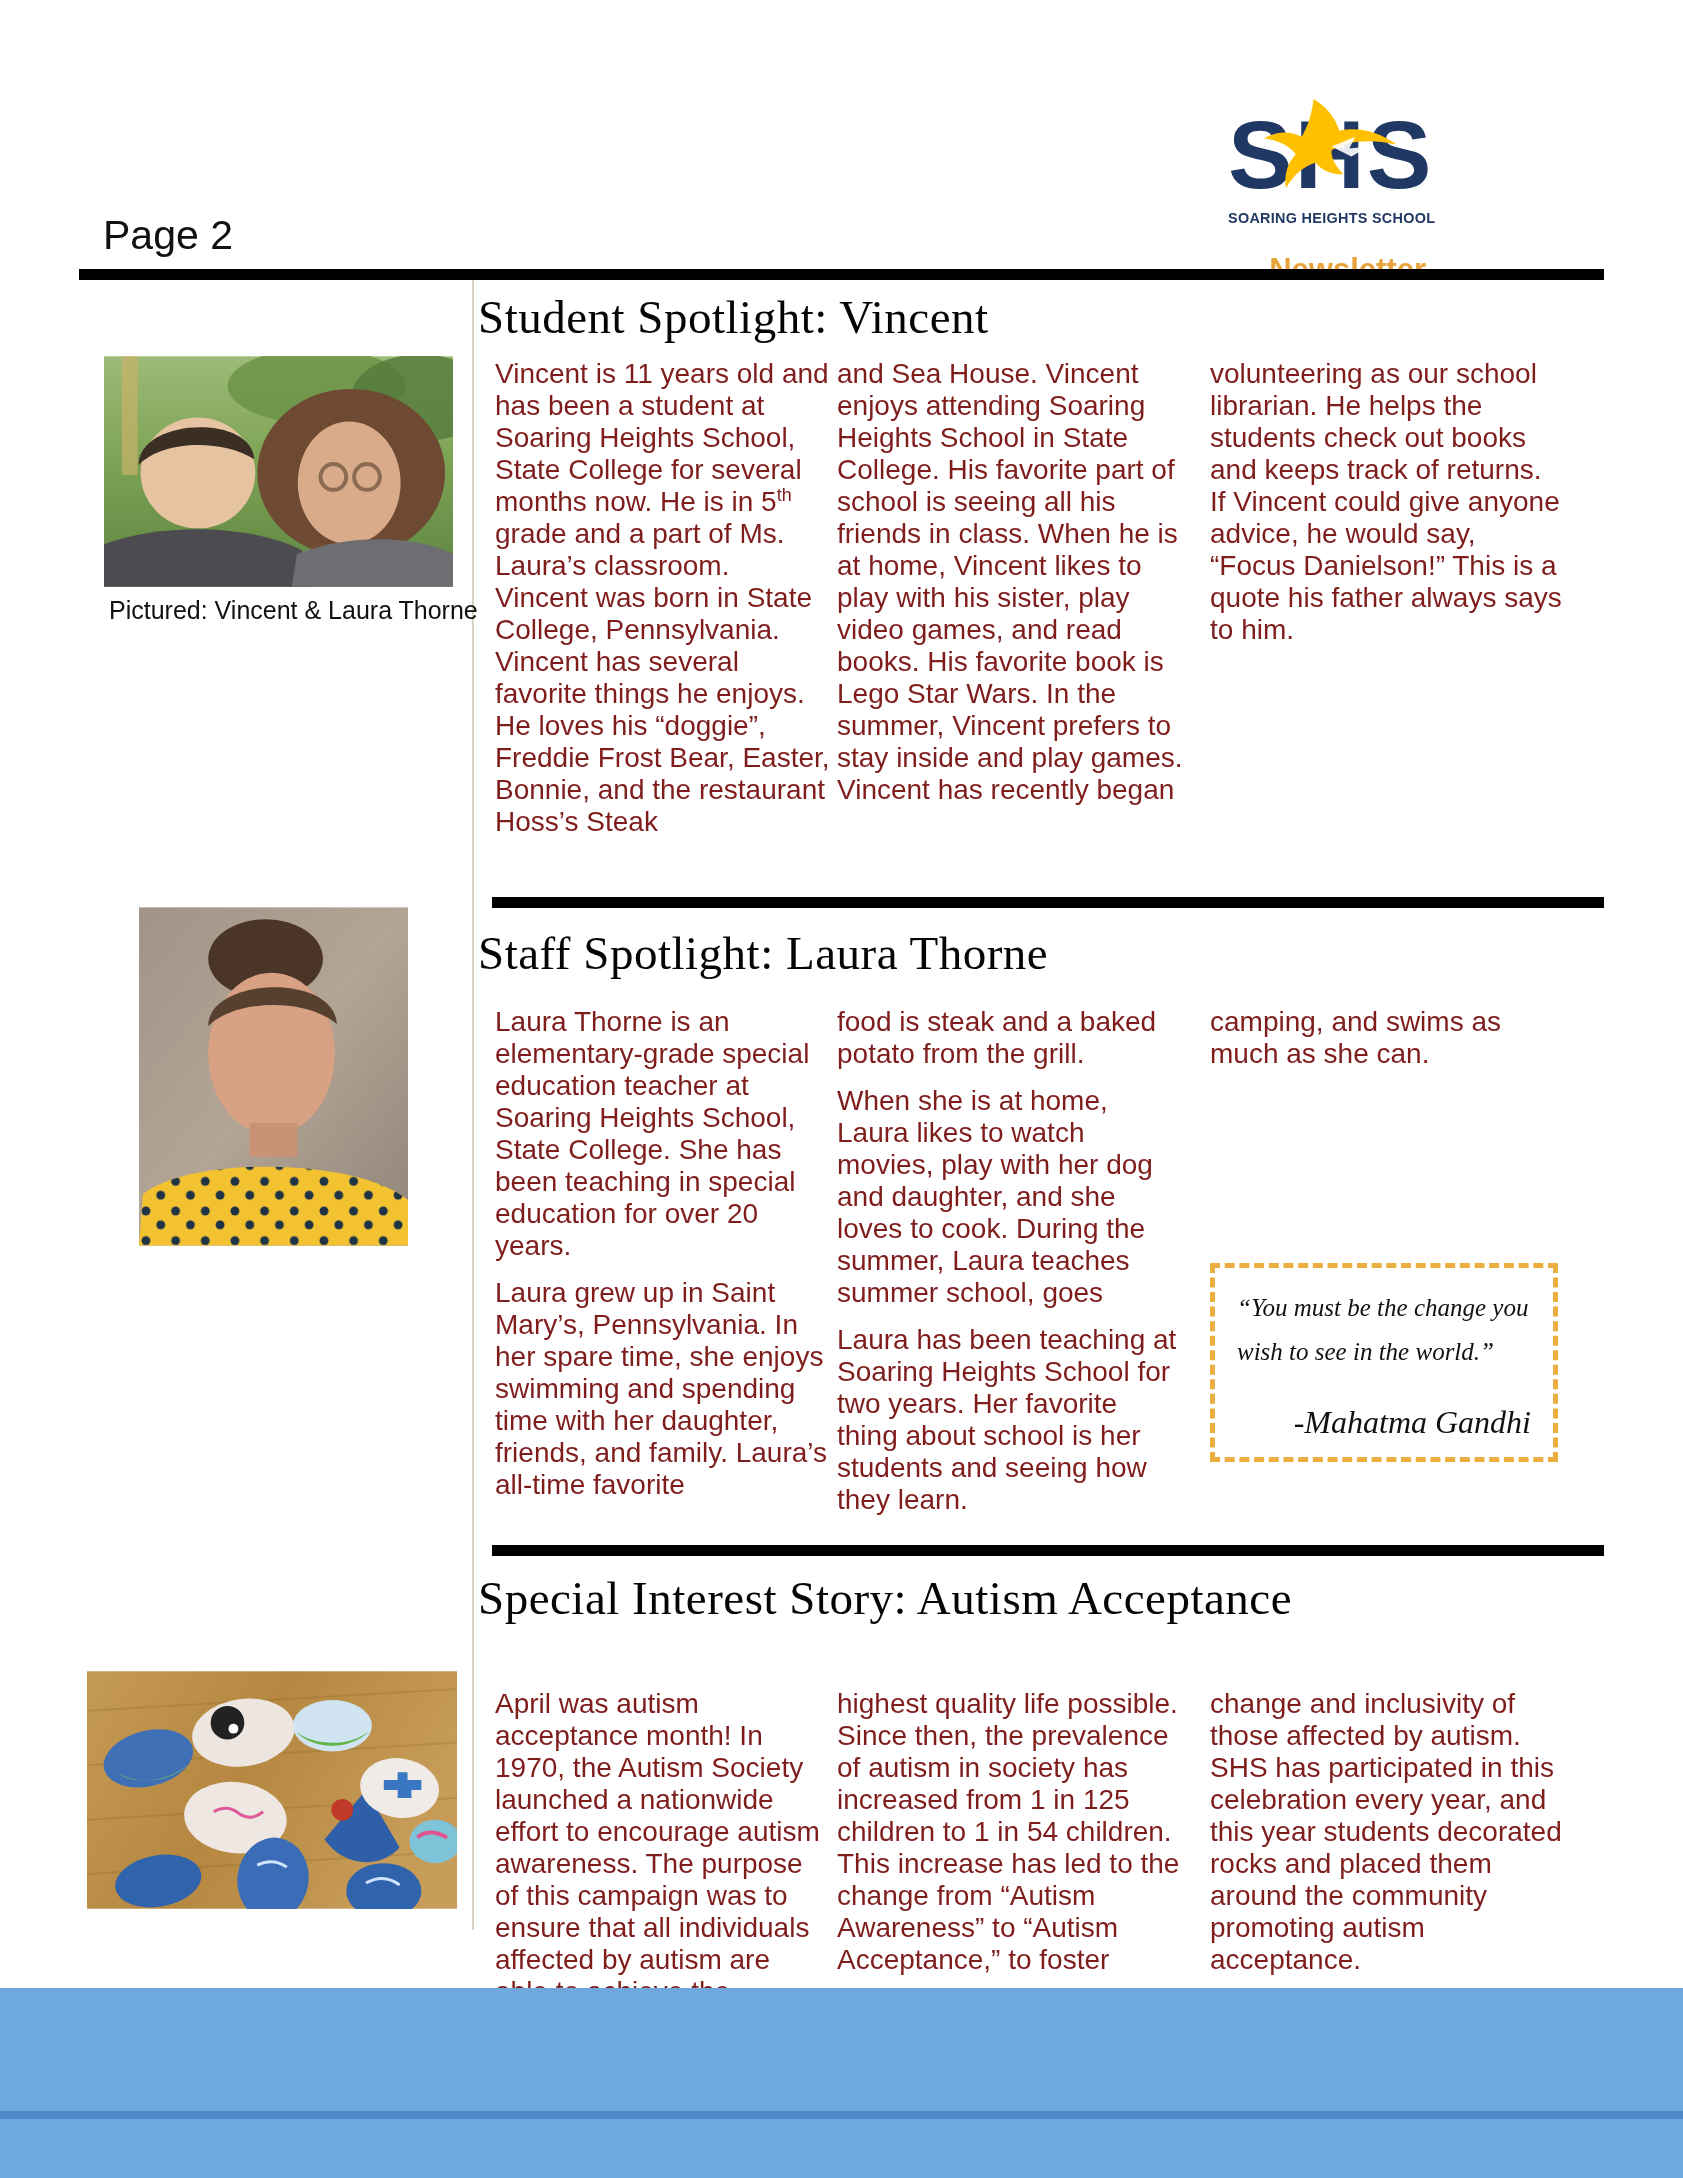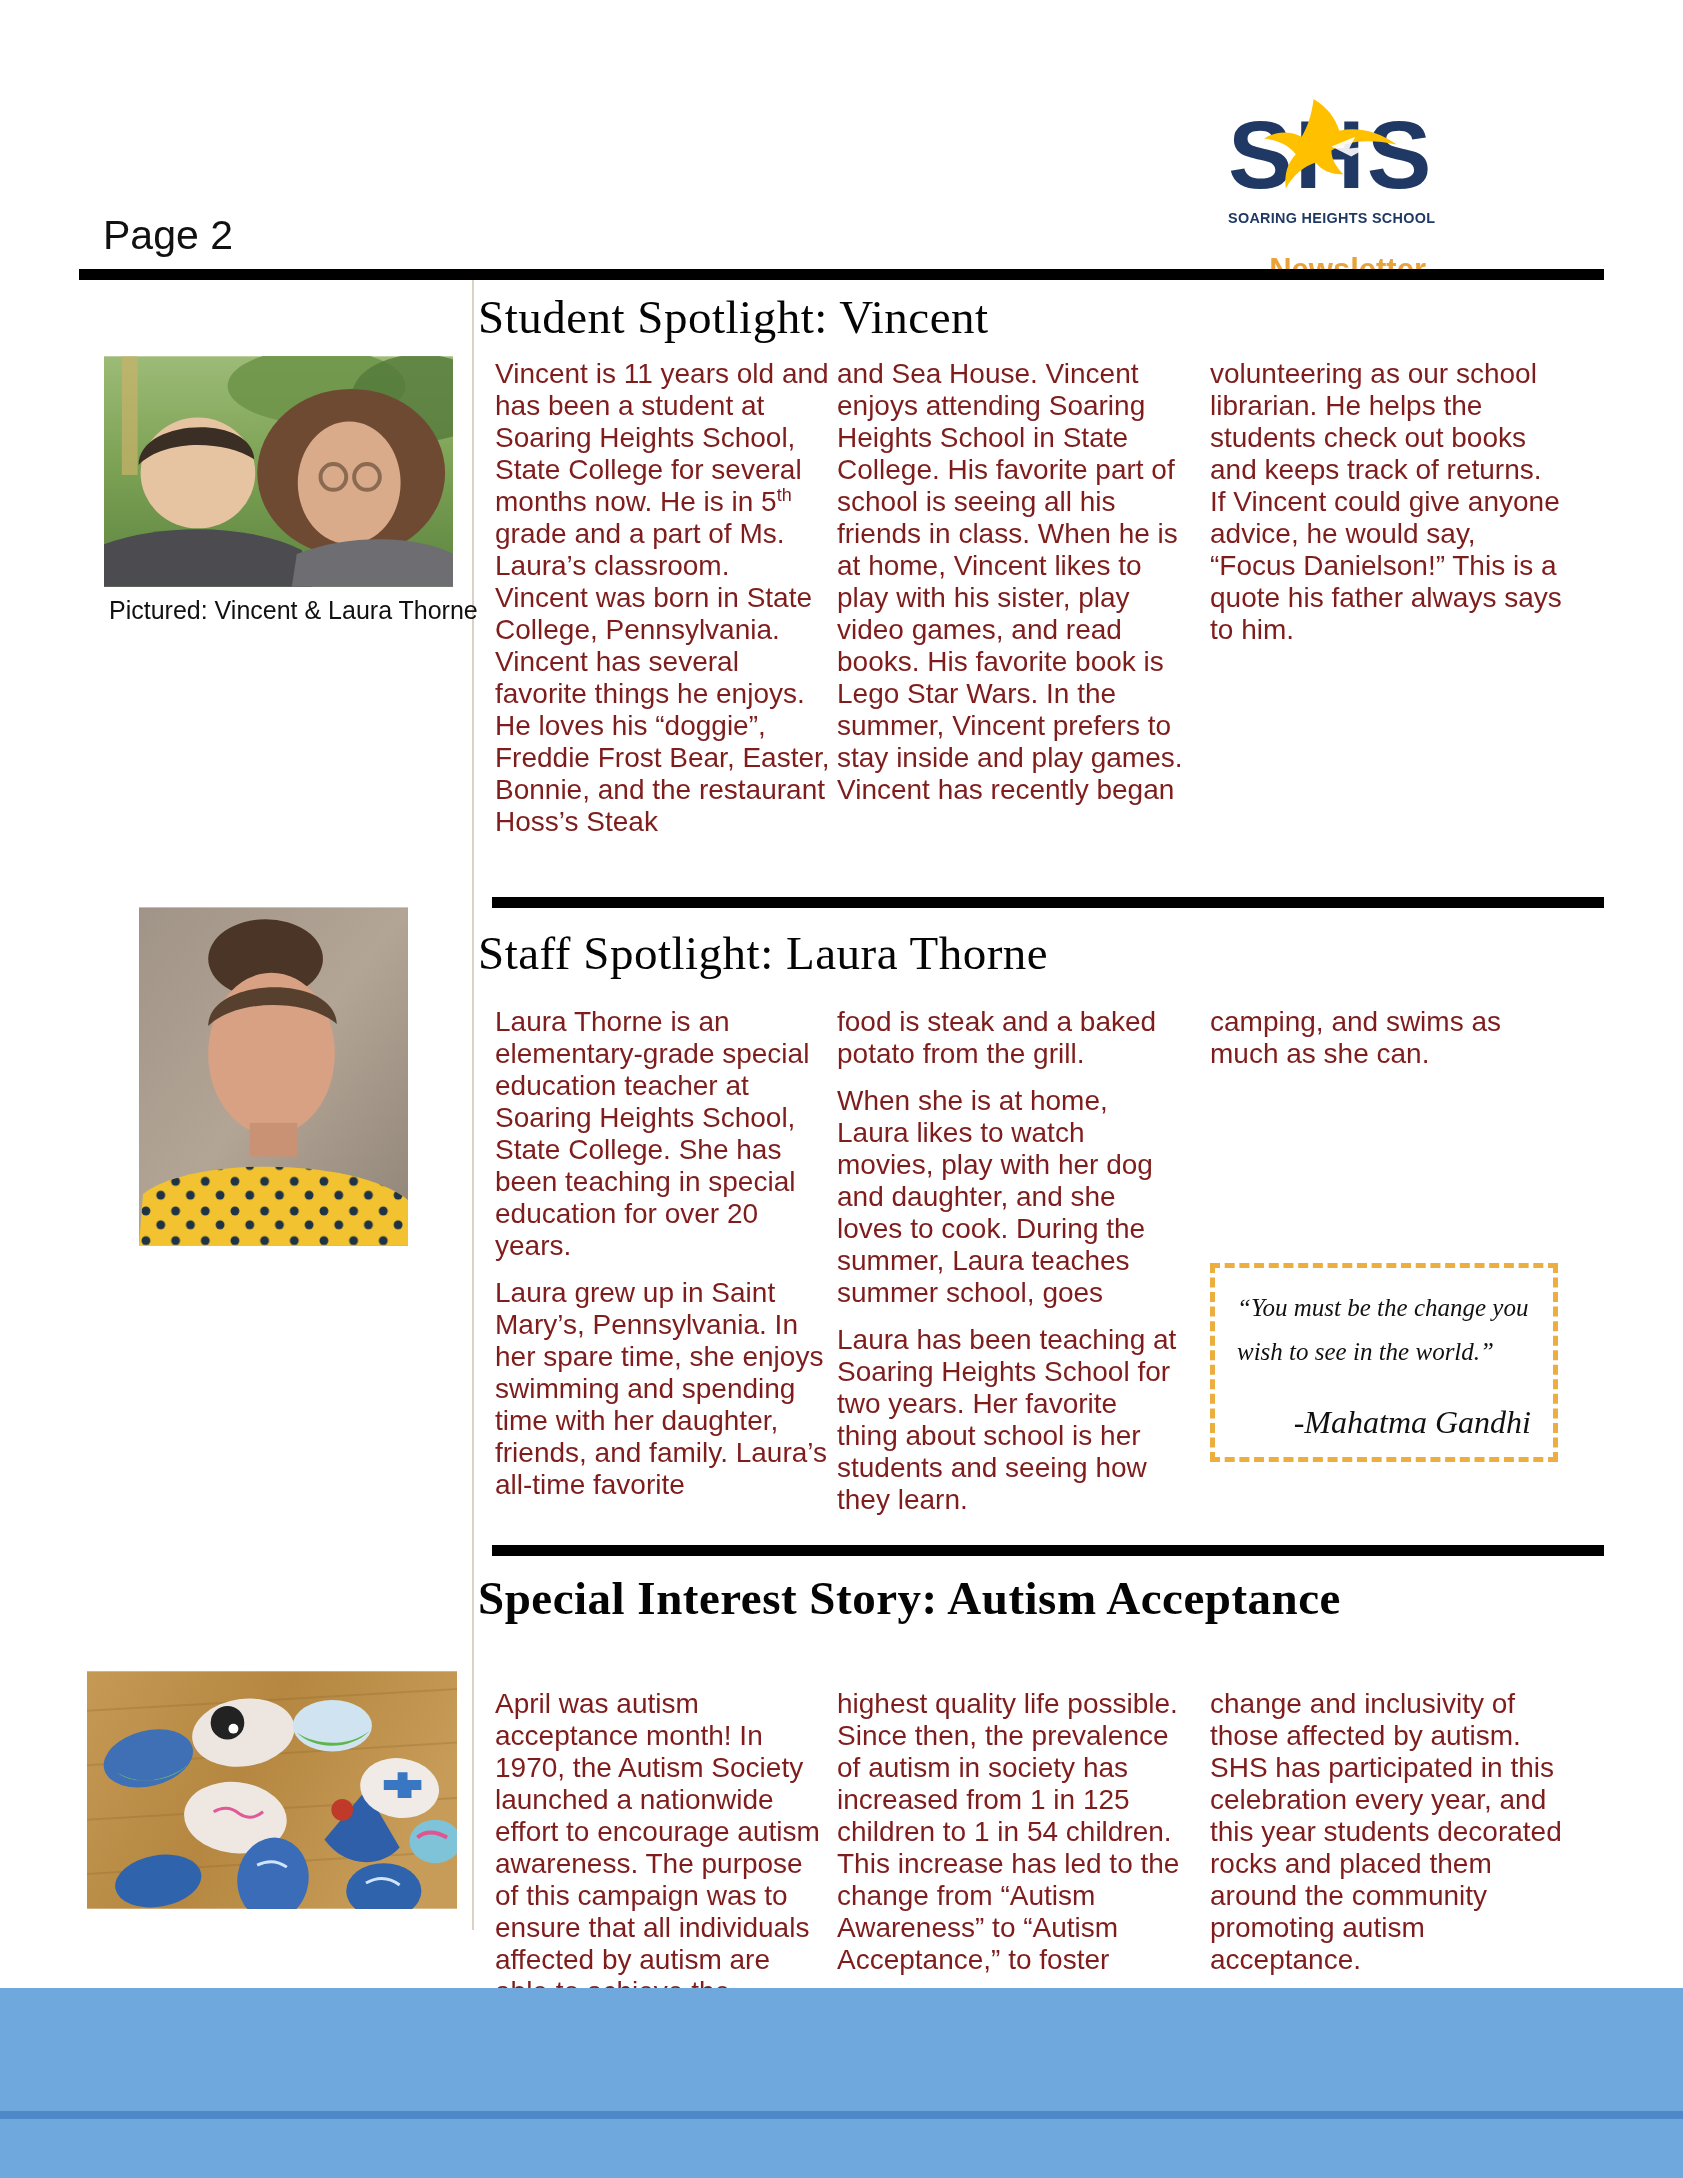--- a/index.html
+++ b/index.html
@@ -23,21 +23,21 @@
   .rule{position:absolute;background:#000;height:11px;}
   .rule-top{left:79px;top:269px;width:1525px;}
   .rule-s2{left:492px;top:897px;width:1112px;}
   .rule-s3{left:492px;top:1545px;width:1112px;}
   .vline{position:absolute;left:472px;top:280px;width:2px;height:1650px;background:#DAD3C5;}
   
   .sec-title{
     position:absolute;left:478px;margin:0;font-family:"Liberation Serif",serif;
     font-weight:400;font-size:47px;line-height:53px;color:#050505;letter-spacing:0.5px;
   }
-  .t1{top:291px;} .t2{top:927px;} .t3{top:1572px;font-weight:bold;}
+  .t1{top:291px;} .t2{top:927px;} .t3{top:1572px;}
   
   .photo{position:absolute;overflow:hidden;}
   .photo1{left:104px;top:356px;width:349px;height:231px;}
   .photo2{left:139px;top:907px;width:269px;height:339px;}
   .photo3{left:87px;top:1671px;width:370px;height:238px;}
   .caption{position:absolute;left:109px;top:596px;font-size:25px;color:#111;}
   
   .col{position:absolute;font-size:28px;line-height:32px;color:#7f1d1d;}
   .col p{margin:0 0 15px 0;}
   .c-left{left:495px;width:335px;}

